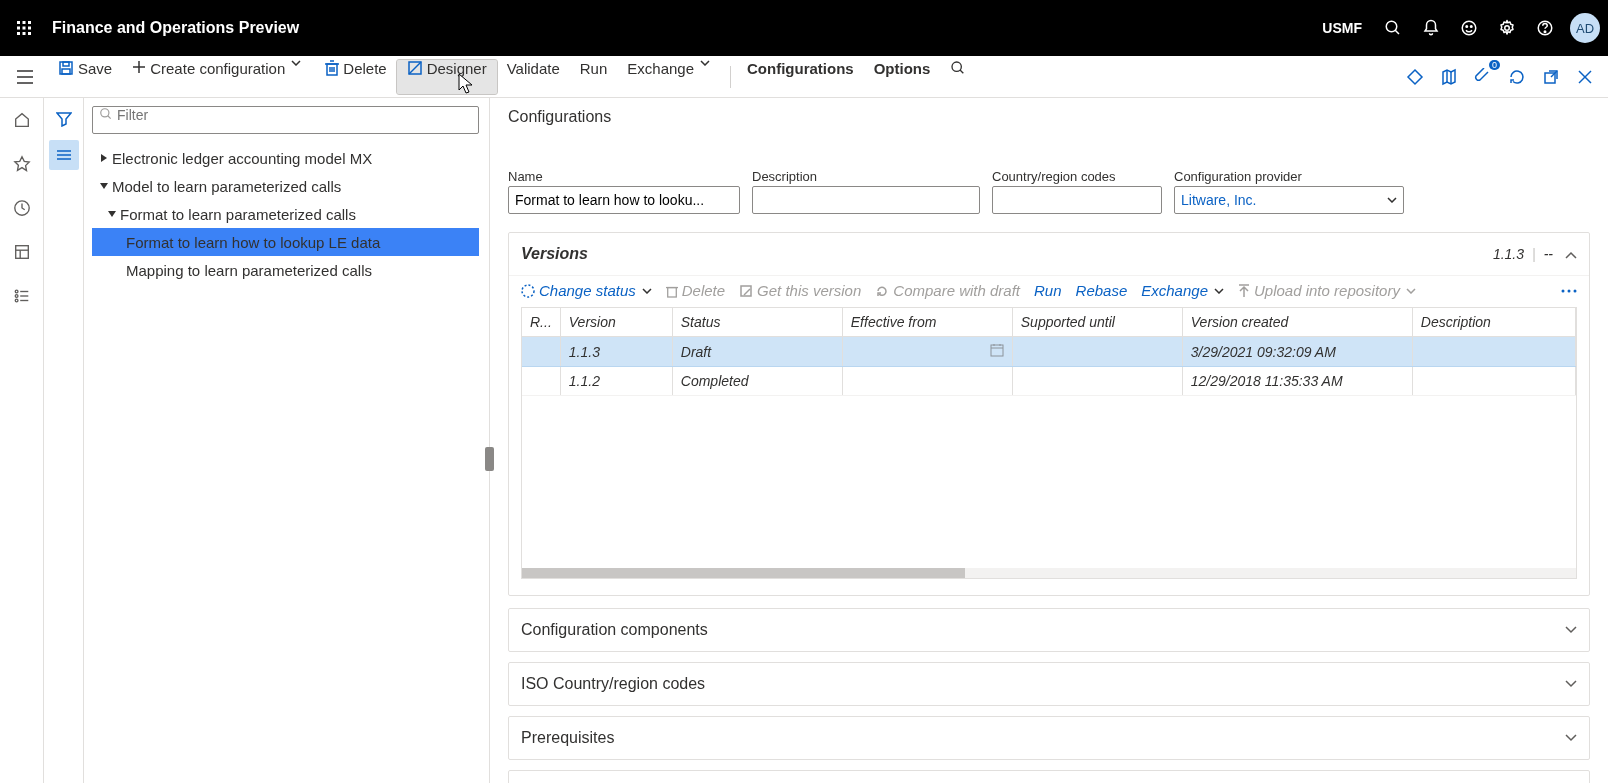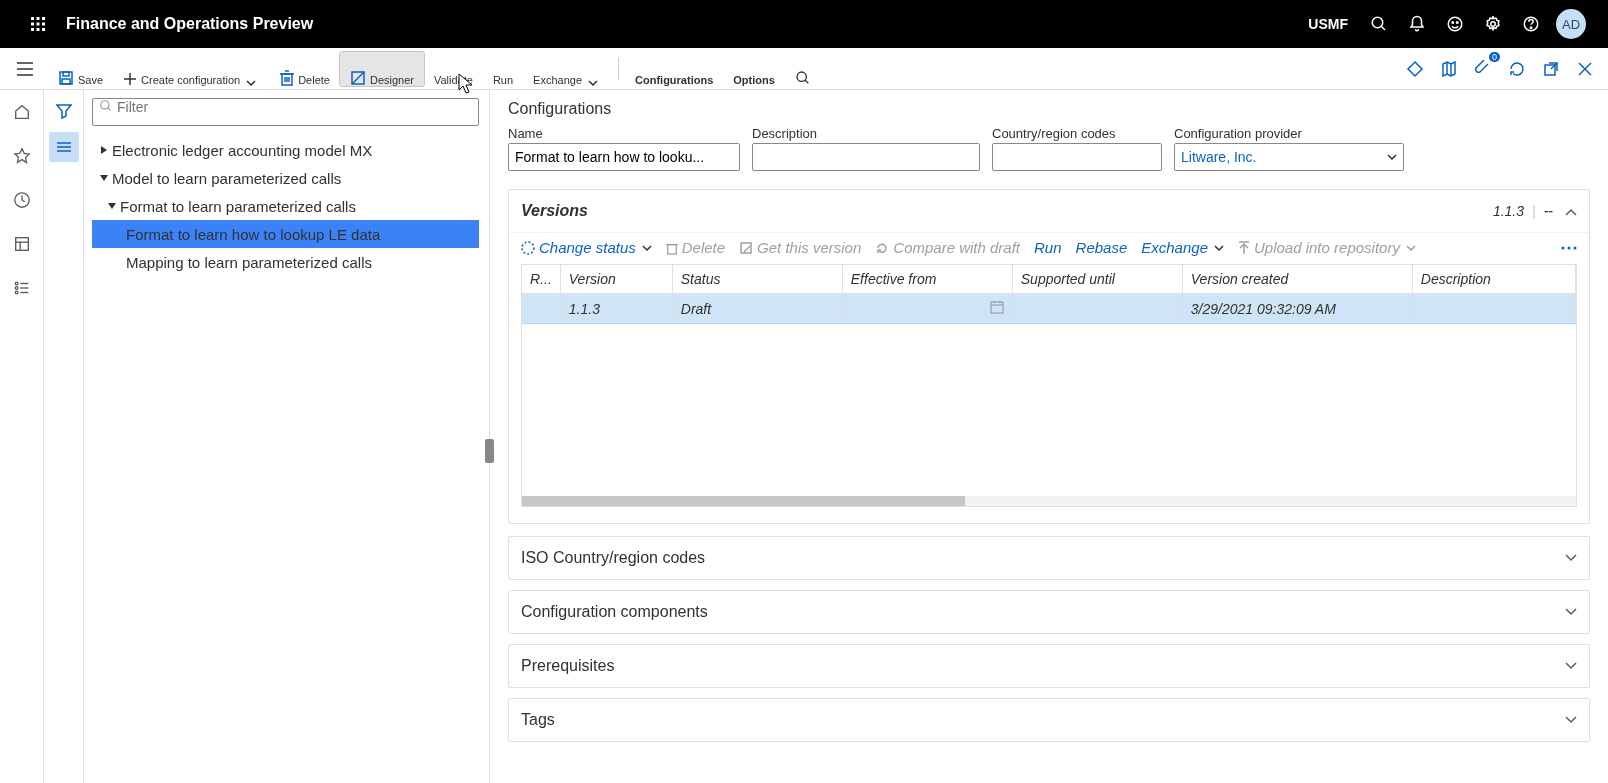--- a/index.html
+++ b/index.html
@@ -1,30 +1,30 @@
 <!DOCTYPE html>
 <html><head>
 <meta charset="utf-8">
 <style>
 * { box-sizing: border-box; margin: 0; padding: 0; font-family: "Segoe UI", -apple-system, sans-serif; }
 body { width: 1608px; height: 783px; overflow: hidden; font-size: 14px; color: #323130; background: #fff; }
 
 
-.topbar { height: 48px; background: #000; color: #fff; display: flex; align-items: center; padding: 0 22px; }
+.topbar { height: 56px; background: #000; color: #fff; display: flex; align-items: center; padding: 0 8px; }
 .topbar .waffle { width: 32px; height: 32px; display: flex; align-items: center; justify-content: center; cursor: pointer; }
 .topbar .title { font-size: 16px; font-weight: 600; margin-left: 12px; }
 .topbar .spacer { flex: 1; }
 .topbar .env { font-size: 14px; font-weight: 600; margin-right: 12px; }
 .topbar .icon-btn { width: 38px; height: 44px; display: flex; align-items: center; justify-content: center; cursor: pointer; }
 .topbar .avatar { width: 30px; height: 30px; border-radius: 50%; background: #c7dff6; color: #1f4b73; display: flex; align-items: center; justify-content: center; font-size: 13px; margin-left: 6px; }
 
 
 .toolbar { height: 42px; border-bottom: 1px solid #e1dfdd; display: flex; align-items: center; padding: 0 8px; }
 .toolbar .hamburger { width: 34px; height: 34px; display: flex; align-items: center; justify-content: center; cursor: pointer; margin-right: 6px;}
-.toolbar .btn { display: flex; align-items: flex-end; height: 34px; padding: 0 10px; cursor: pointer; font-size: 11px; color: #323130; border-radius: 2px;}
+.toolbar .btn { display: flex; align-items: flex-start; height: 34px; padding: 0 10px; cursor: pointer; font-size: 15px; color: #323130; border-radius: 2px;}
 .toolbar .btn.hover { background: #e5e5e5; outline: 1px solid #c8c6c4; }
 .toolbar .btn svg, .toolbar .btn .ic { margin-right: 4px; }
 .toolbar .sep { width: 1px; height: 22px; background: #d2d0ce; margin: 0 6px; }
 .toolbar .spacer { flex: 1; }
 .toolbar .right-icons { display: flex; align-items: center; gap: 4px; }
 .toolbar .right-icons .ibtn { width: 30px; height: 30px; display: flex; align-items: center; justify-content: center; cursor: pointer; }
 .toolbar .chev { margin-left: 6px; }
 
 
 .main { display: flex; height: calc(783px - 44px - 42px); }
@@ -48,21 +48,21 @@
 .tree-row.l2 { padding-left: 12px; }
 .tree-row.l3 { padding-left: 34px; }
 .tree-row.selected { background: #3b82f6; }
 
 
 .splitter { position:absolute; right:-5px; top:50%; width:9px; height:24px; background:#8a8886; border-radius:2px; cursor:col-resize;}
 
 .right-pane { flex: 1; overflow-y: auto; padding: 10px 18px 20px 18px; position: relative; }
 .right-pane h2.crumb { font-size: 16px; font-weight: 400; margin-bottom: 8px; }
 .fields { display: flex; gap: 12px; margin-bottom: 18px; }
-.field { display: flex; flex-direction: column; }
+.field { display: flex; flex-direction: column; margin-top: 35px; }
 .field label { font-size: 13px; color: #323130; margin-bottom: 2px; }
 .field .inp { height: 28px; border: 1px solid #8a8886; border-radius: 2px; padding: 0 6px; font-size: 14px; display: flex; align-items: center; background: #fff; }
 .field .inp.link { color: #0b62c4; justify-content: space-between; }
 .field .inp input { border:none; outline:none; width:100%; font-size:14px; }
 
 .section-card { border: 1px solid #e1dfdd; border-radius: 2px; margin-bottom: 12px; font-style: italic; }
 .section-head { display: flex; align-items: center; height: 42px; padding: 0 12px; font-size: 16px; font-weight: 600; }
 .section-head .spacer { flex: 1; }
 .section-head .meta { font-size: 14px; font-weight: 400; color:#323130; display:flex; align-items:center; gap:8px;}
 .section-head .col-btn { margin-left:12px; cursor:pointer; }
@@ -494,39 +494,48 @@
               <td><span></span><span class="cal-icon"><svg width="14" height="14" viewBox="0 0 14 14" fill="none" stroke="#605e5c" stroke-width="1">
                       <rect x="1" y="2" width="12" height="11"></rect>
                       <line x1="1" y1="5" x2="13" y2="5"></line>
                       <line x1="4" y1="1" x2="4" y2="3"></line>
                       <line x1="10" y1="1" x2="10" y2="3"></line>
                     </svg></span></td>
               <td></td>
               <td>3/29/2021 09:32:09 AM</td>
               <td></td>
             </tr>
+            <tr>
+              <td></td>
+              <td>1.1.2</td>
+              <td>Completed</td>
+              <td></td>
+              <td></td>
+              <td>12/29/2018 11:35:33 AM</td>
+              <td></td>
+            </tr>
           </tbody>
         </table>
         <div class="blank-space"></div>
         <div class="scrollbar">
             <div class="thumb"></div>
           </div>
       </div>
       <div style="height:8px"></div>
     </div>
 
     <div class="collapsed-section">
-      <span>ISO Country/region codes</span>
+      <span>Configuration components</span>
       <div class="spacer"></div>
       <svg width="12" height="8" viewBox="0 0 12 8" stroke="#605e5c" fill="none" stroke-width="1.5">
           <path d="M1 1l5 5 5-5"></path>
         </svg>
     </div>
     <div class="collapsed-section">
-      <span>Configuration components</span>
+      <span>ISO Country/region codes</span>
       <div class="spacer"></div>
       <svg width="12" height="8" viewBox="0 0 12 8" stroke="#605e5c" fill="none" stroke-width="1.5">
           <path d="M1 1l5 5 5-5"></path>
         </svg>
     </div>
     <div class="collapsed-section">
       <span>Prerequisites</span>
       <div class="spacer"></div>
       <svg width="12" height="8" viewBox="0 0 12 8" stroke="#605e5c" fill="none" stroke-width="1.5">
           <path d="M1 1l5 5 5-5"></path>

